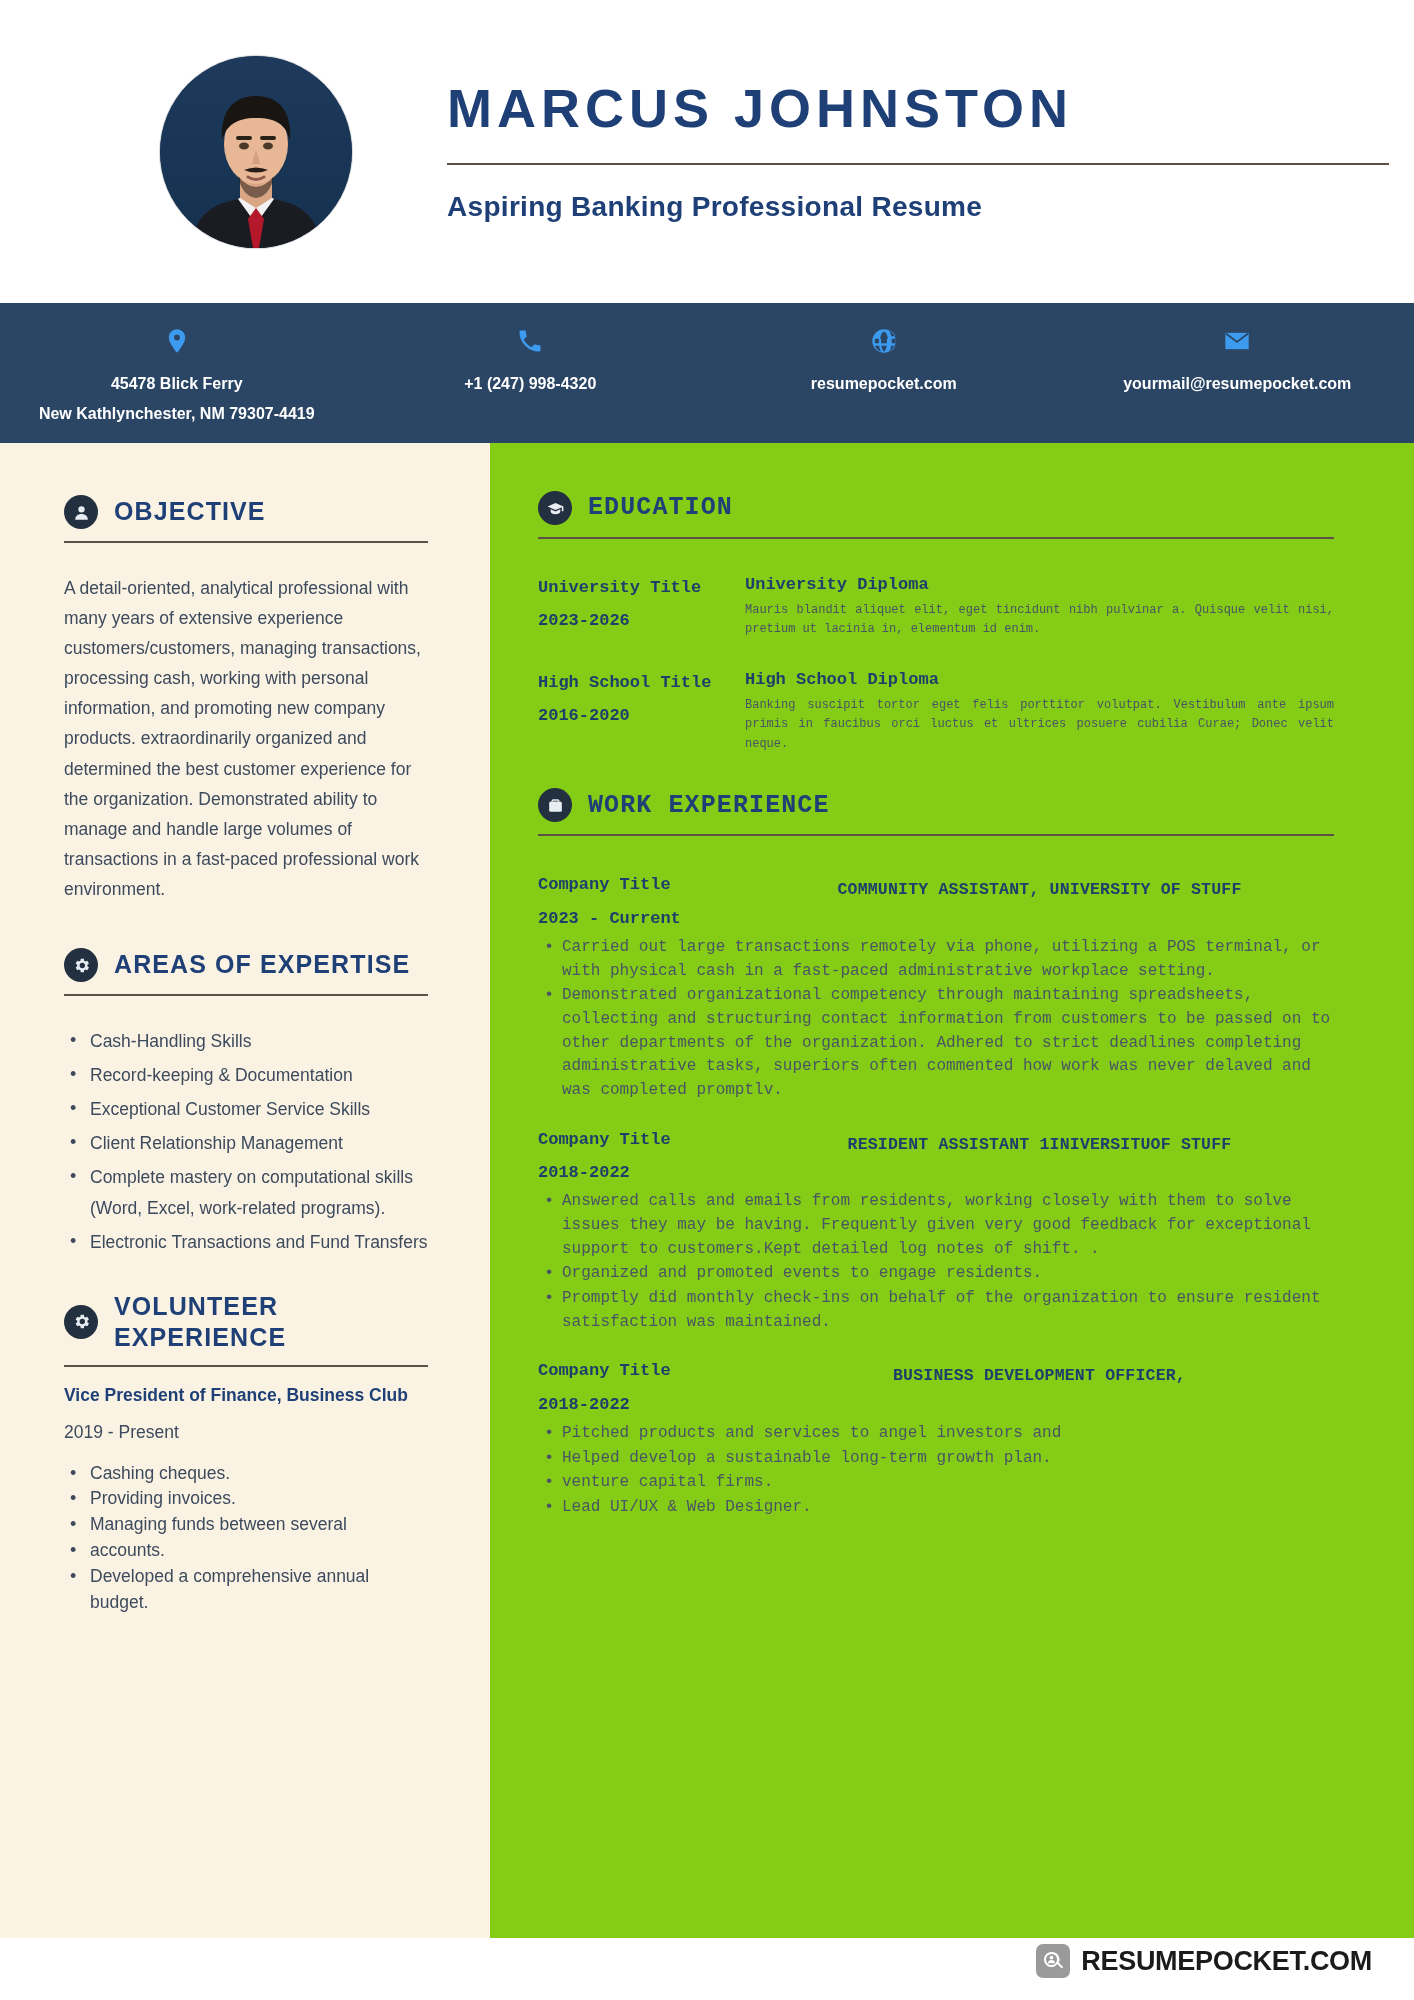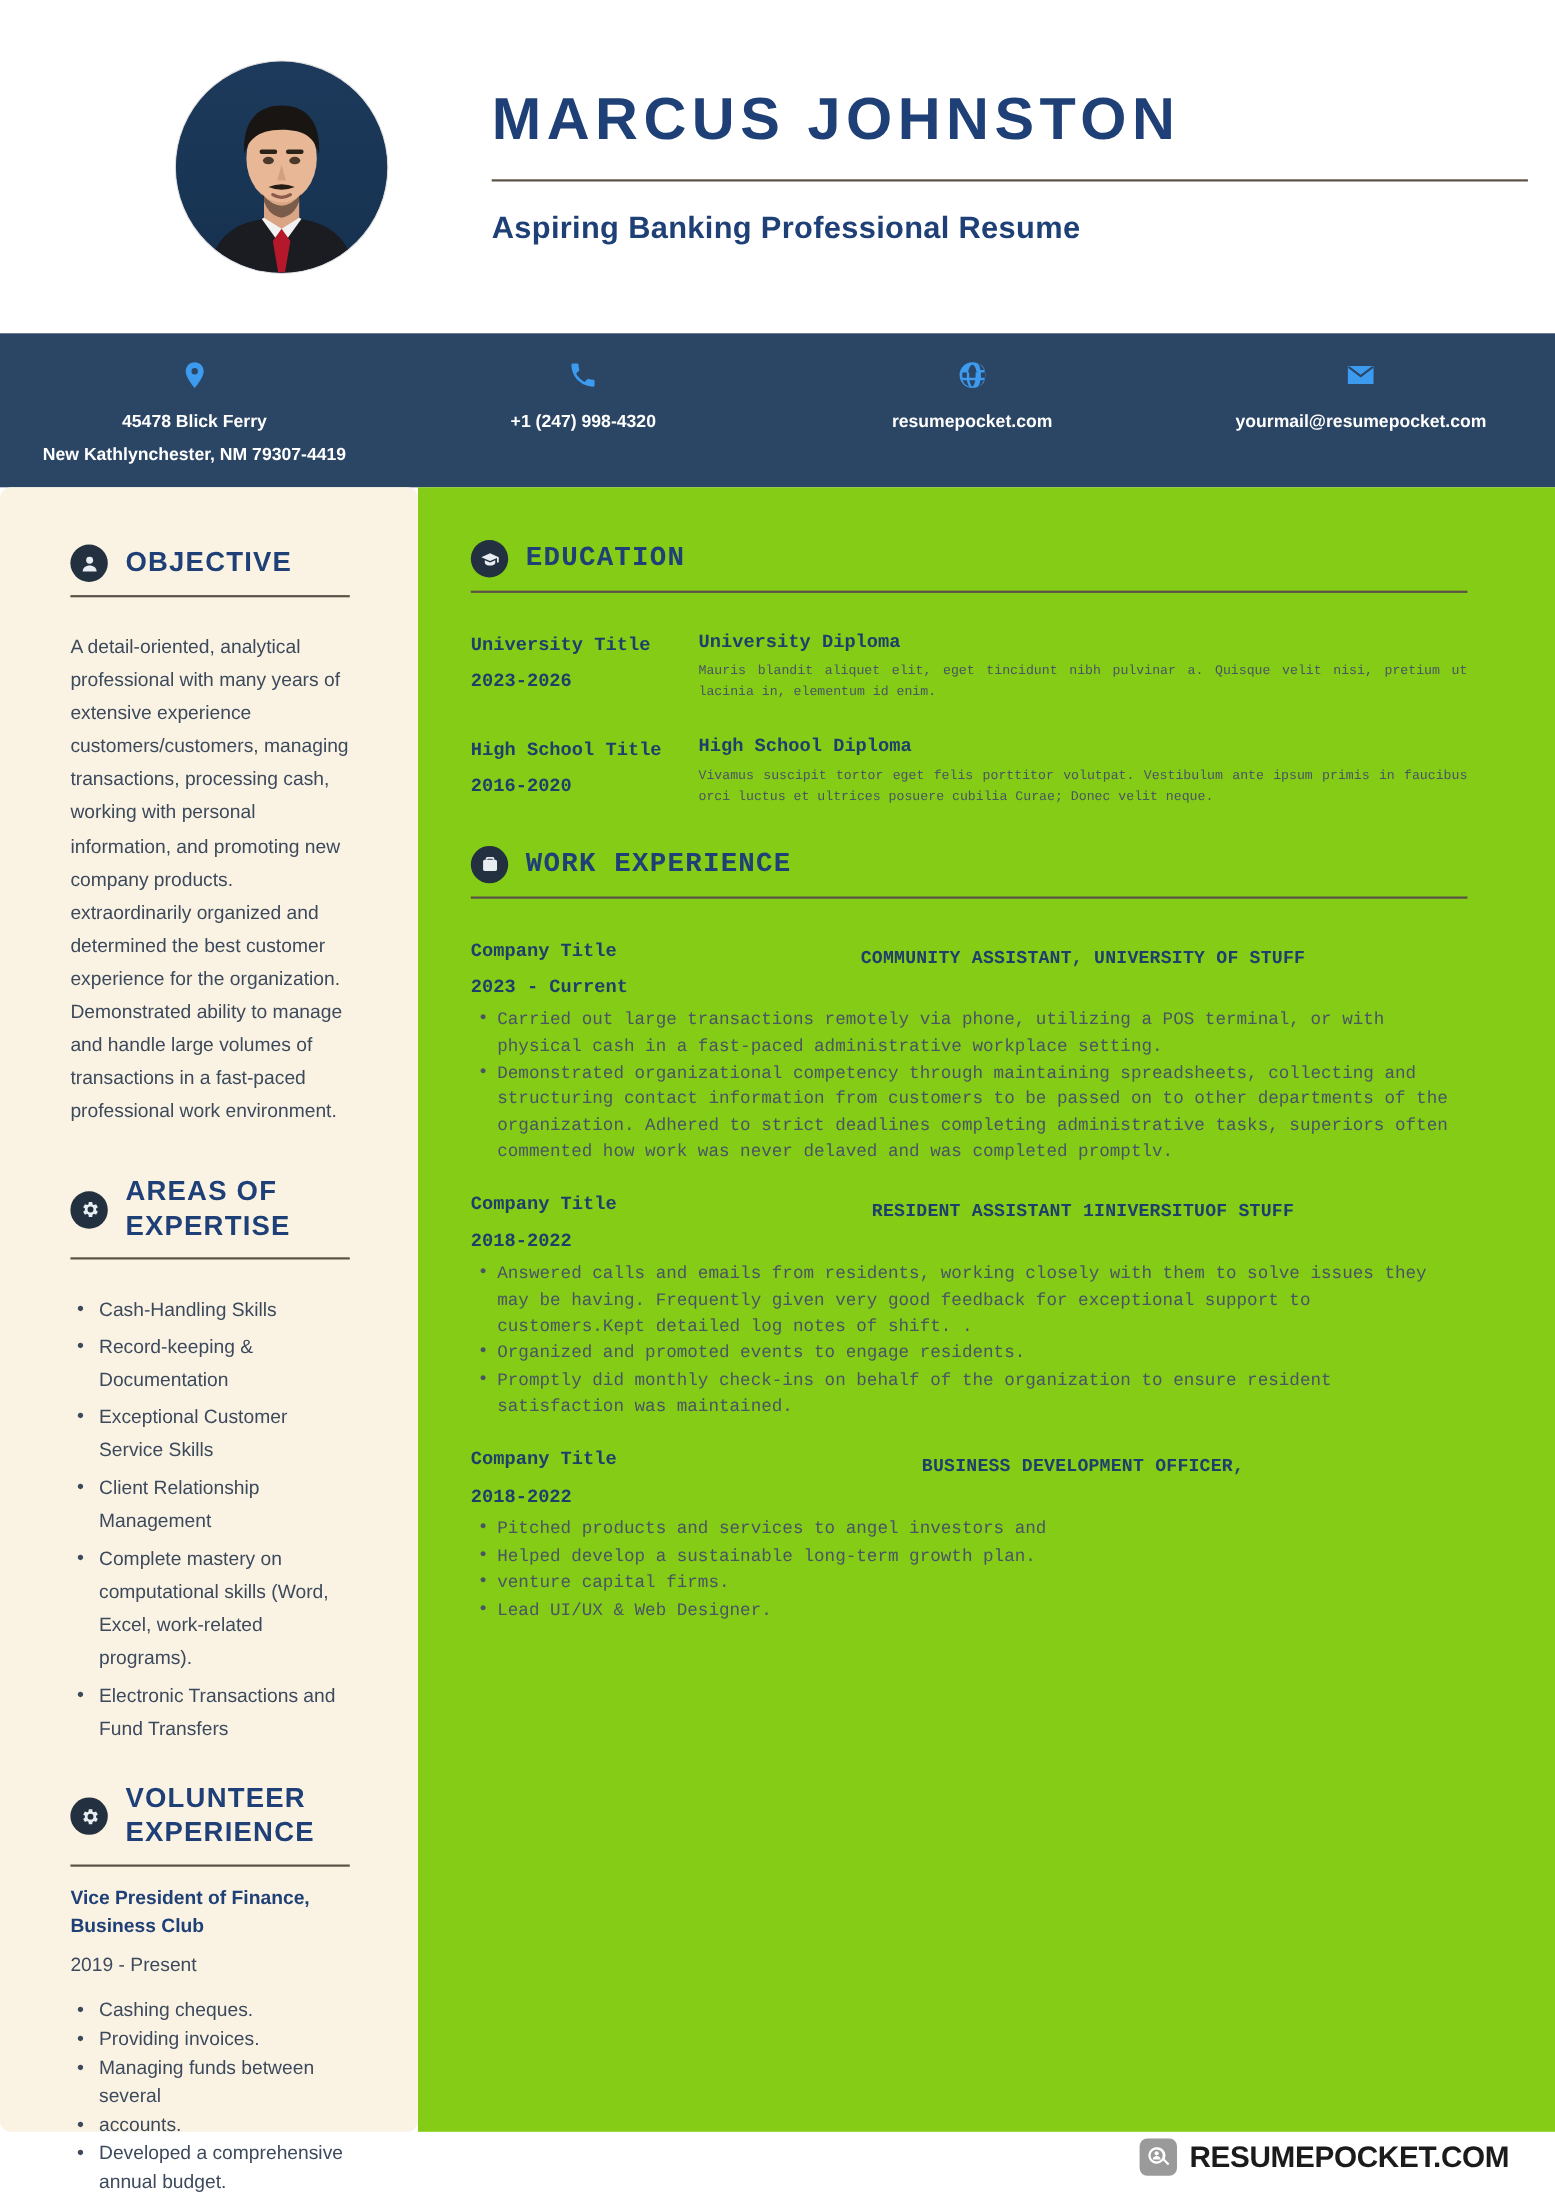--- a/index.html
+++ b/index.html
@@ -86,24 +86,23 @@
     font-size: 16px;
     font-weight: bold;
     line-height: 1.9;
     white-space: nowrap;
   }
   .contact-item.addr .contact-line { white-space: nowrap; }
 
   
   .body-wrap { display: flex; height: 1495px; }
   .sidebar {
-    width: 380px;
+    width: 490px;
     background: #faf3e4;
     padding: 52px 62px 0 64px;
-    border-radius: 10px;
   }
   .main {
     flex: 1;
     background: #84cc16;
     padding: 48px 80px 0 48px;
     font-family: Liberation Mono, monospace;
   }
 
   
   .sec-head {
@@ -437,21 +436,21 @@
         </div>
       </div>
 
       <div class="entry" style="margin-bottom:34px">
         <div class="entry-left">
           <div class="e-title">High School Title</div>
           <div class="e-date">2016-2020</div>
         </div>
         <div class="entry-right">
           <div class="e-head">High School Diploma</div>
-          <div class="e-body">Vivamus suscipit tortor eget felis porttitor volutpat. Vestibulum ante ipsum primis in faucibus orci luctus et ultrices posuere cubilia Curae; Donec velit neque.</div>
+          <div class="e-body">Banking suscipit tortor eget felis porttitor volutpat. Vestibulum ante ipsum primis in faucibus orci luctus et ultrices posuere cubilia Curae; Donec velit neque.</div>
         </div>
       </div>
 
       <div class="sec-head">
         <span class="sec-badge">
           <svg viewBox="0 0 24 24">
               <path d="M9 4h6a2 2 0 012 2v1h-2V6H9v1H7V6a2 2 0 012-2z"></path>
               <rect x="4" y="7" width="16" height="13" rx="2"></rect>
             </svg>
         </span>

